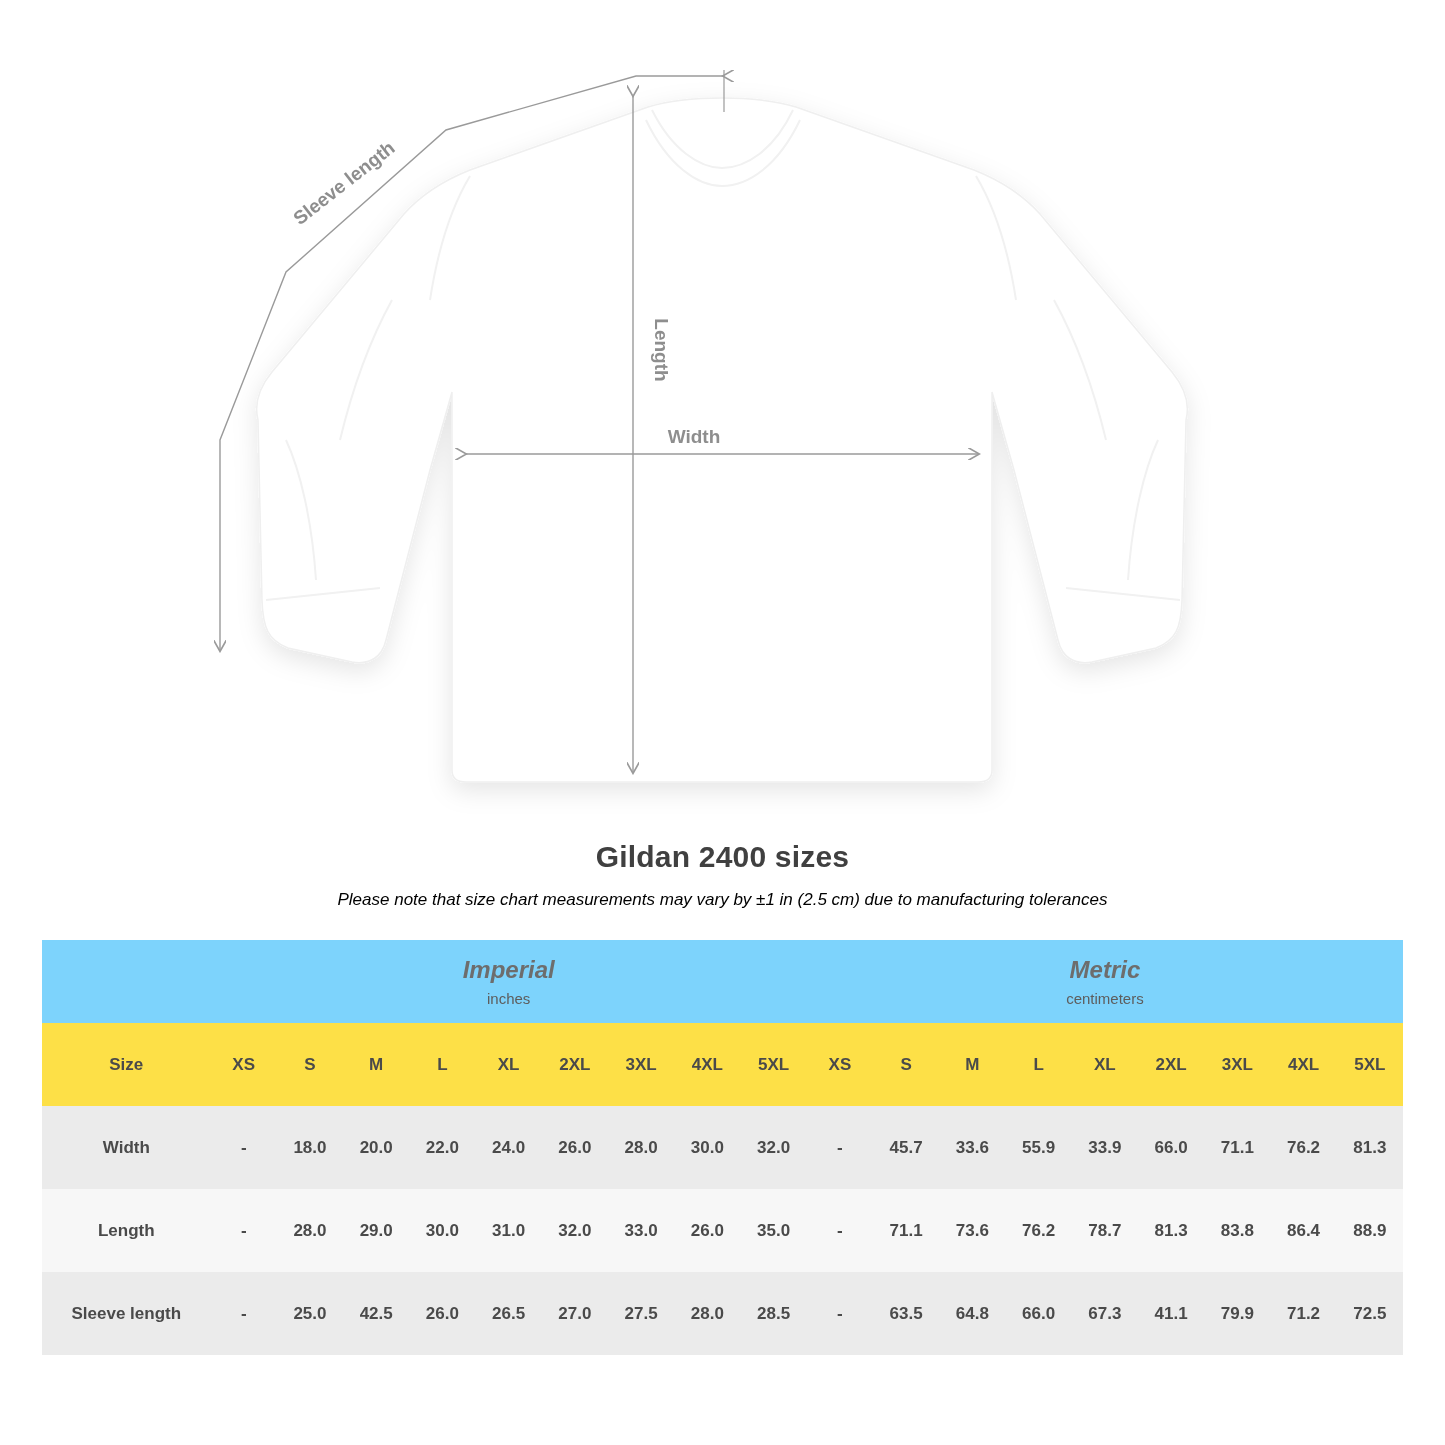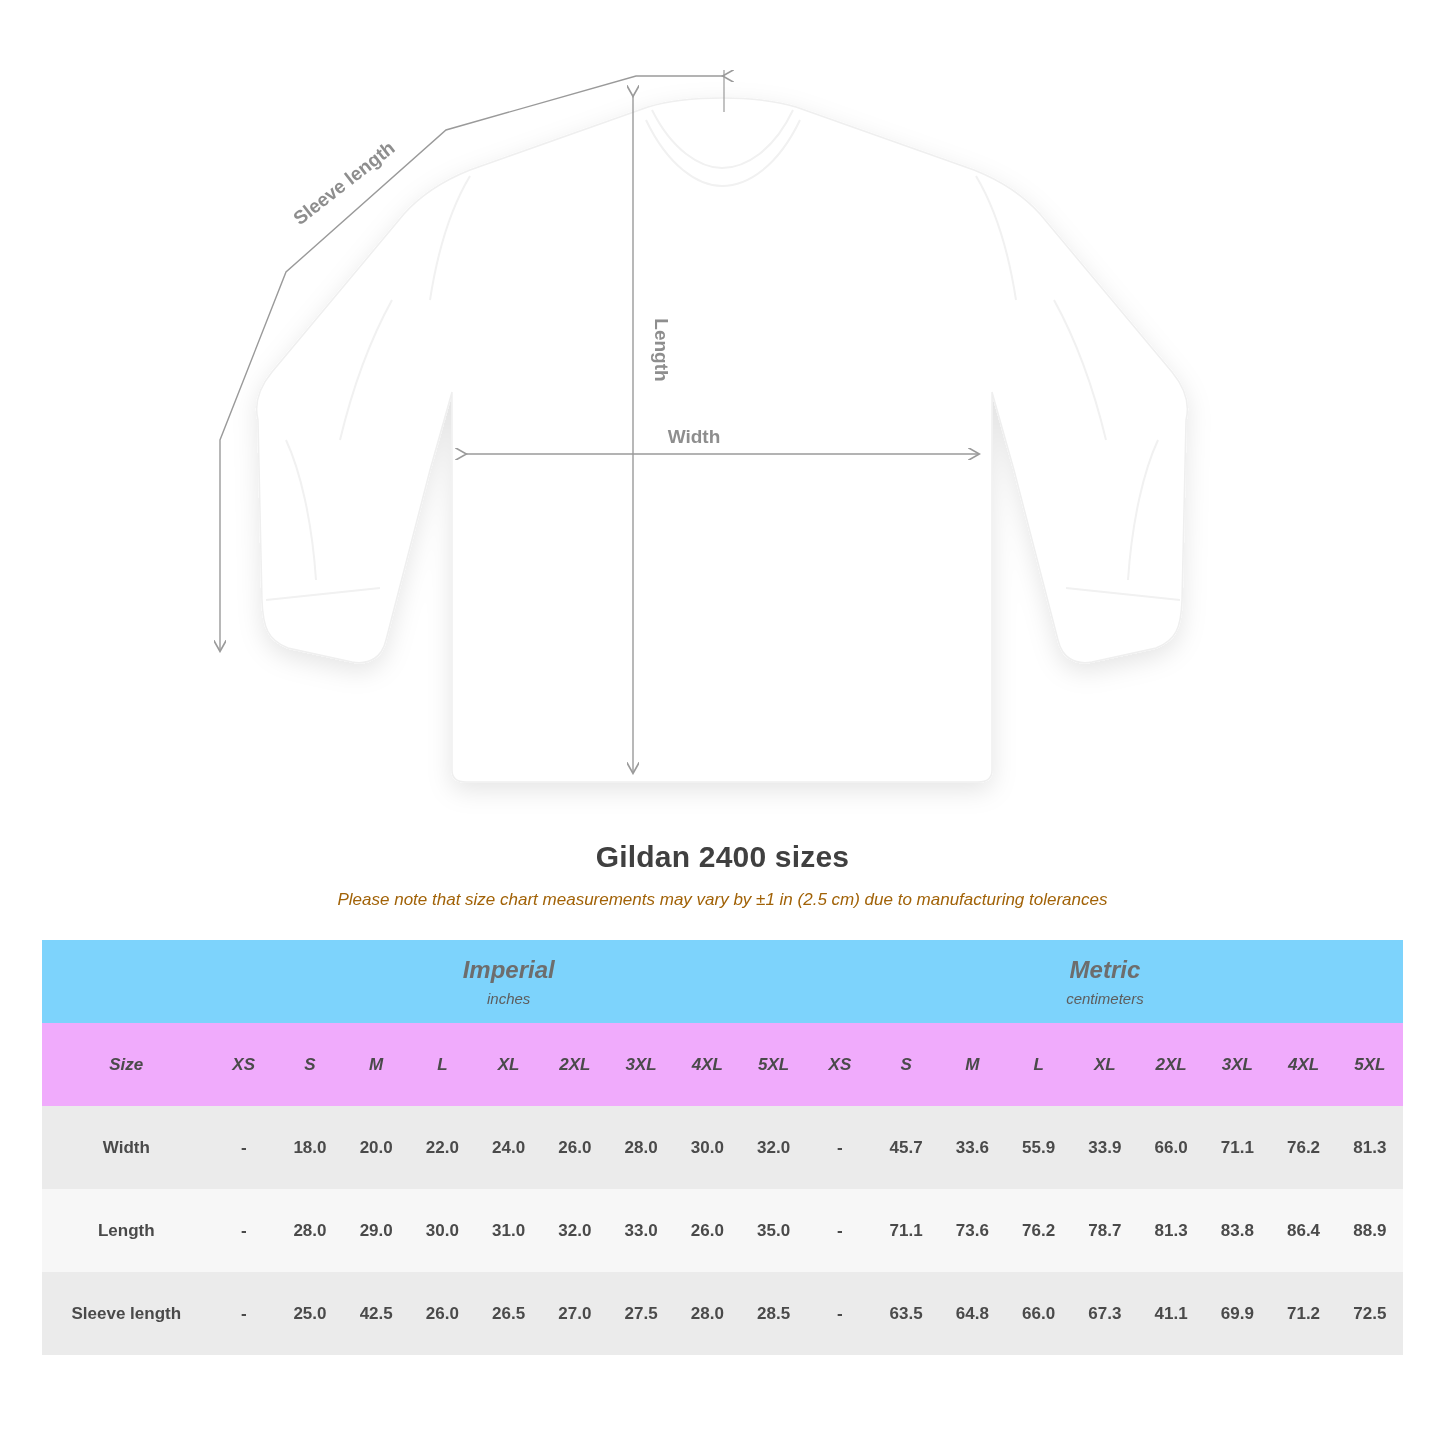--- a/index.html
+++ b/index.html
@@ -40,21 +40,21 @@
   }
   .chart-title {
     font-size: 30px;
     font-weight: bold;
     color: #404040;
     letter-spacing: 0.2px;
   }
   .chart-note {
     font-size: 17px;
     font-style: italic;
-    color: #a16207;
+    color: #000000;
     margin-top: 16px;
   }
 
   
   .table-wrap {
     margin: 30px 42px 0 42px;
   }
   table.size-table {
     border-collapse: collapse;
     width: 1361px;
@@ -77,29 +77,27 @@
   .unit-name {
     font-size: 24px;
     font-style: italic;
     font-weight: bold;
     color: #6d6d6d;
     display: block;
     line-height: 1.2;
   }
   .unit-sub {
     font-size: 15px;
-    font-style: italic;
     font-weight: normal;
     color: #5d5d5d;
     display: block;
     margin-top: 6px;
   }
   .hdr-row td {
-    background: #f0abfc;
-    font-style: italic;
+    background: #fde047;
   }
   .row-odd td { background: #ebebeb; }
   .row-even td { background: #f7f7f7; }
   .rowlabel {
     font-size: 18px;
     font-weight: bold;
     color: #3b3b3b;
   }
   .col-label { width: 168px; }
   .col-val { width: 66px; }
@@ -307,21 +305,21 @@
           <td>27.0</td>
           <td>27.5</td>
           <td>28.0</td>
           <td>28.5</td>
           <td>-</td>
           <td>63.5</td>
           <td>64.8</td>
           <td>66.0</td>
           <td>67.3</td>
           <td>41.1</td>
-          <td>69.9</td>
+          <td>79.9</td>
           <td>71.2</td>
           <td>72.5</td>
         </tr>
       </tbody>
     </table>
   </div>
 
 </div>
 
 </body></html>

